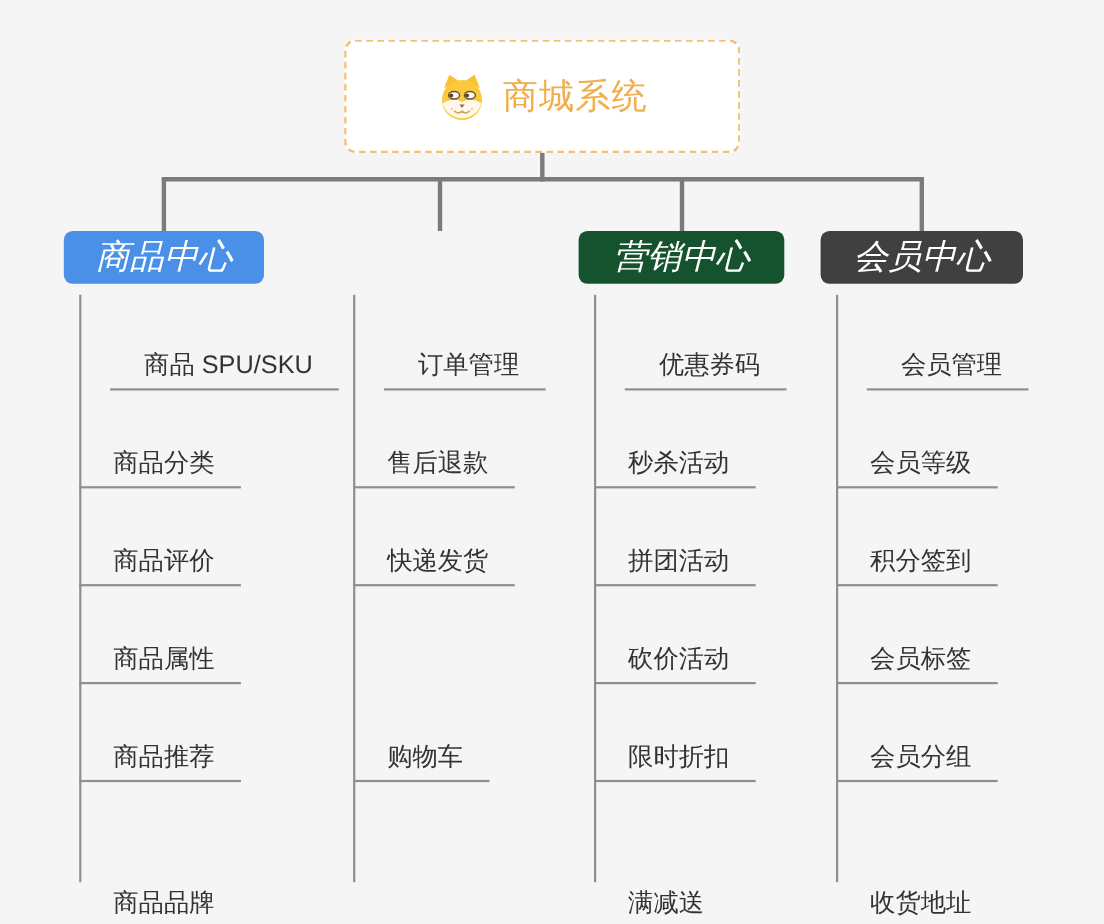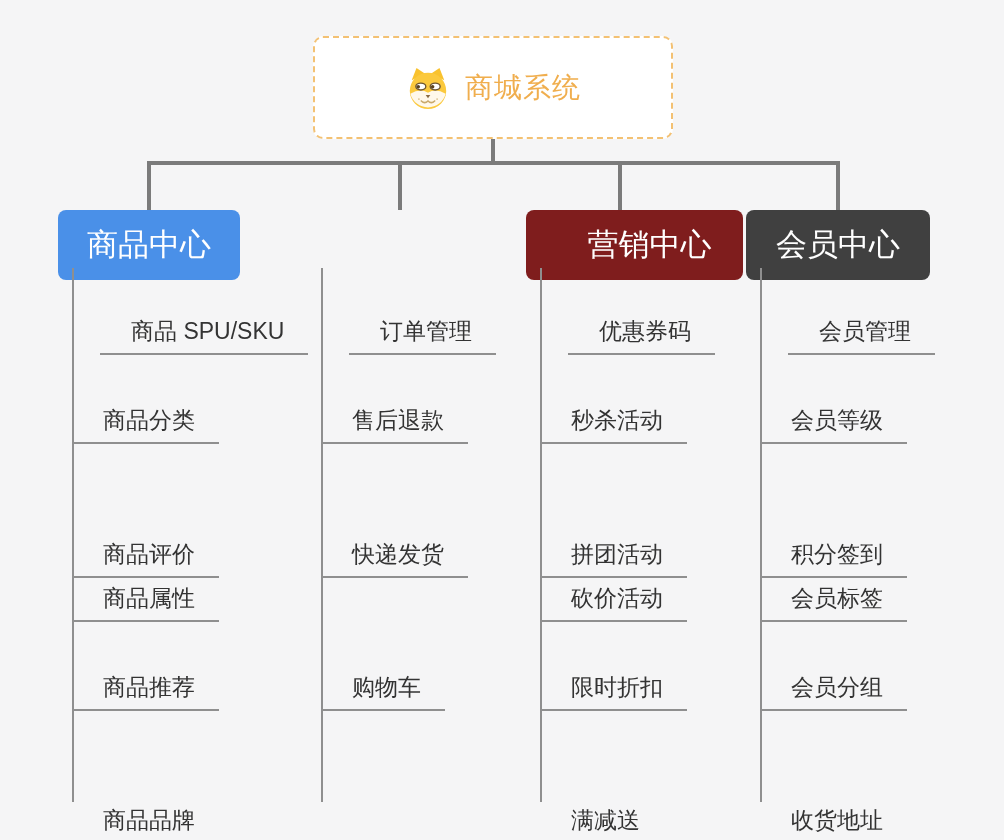--- a/index.html
+++ b/index.html
@@ -22,21 +22,21 @@
     box-sizing:border-box;
     background:#ffffff;
     border:2px dashed #f3c173;
     border-radius:10px;
     display:flex;align-items:center;justify-content:center;
     gap:14px;
     cursor:pointer;
   }
   .root-title{
     color:#f0ae4e;
-    font-size:28px;
+    font-size:32px;
     letter-spacing:1px;
     white-space:nowrap;
   }
   .root-icon{width:46px;height:46px;flex:0 0 auto;}
 
   
   .conn{position:absolute;background:#7b7b7b;}
   .conn-stub{left:491px;top:139px;width:4px;height:26px;}
   .conn-h{left:147px;top:161px;width:693px;height:4px;border-radius:2px;}
   .conn-drop{top:161px;width:4px;height:49px;}
@@ -47,27 +47,28 @@
 
   
   .branch{position:absolute;top:210px;height:600px;}
   .branch.b0{left:58px;width:246px;}
   .branch.b1{left:307px;width:230px;}
   .branch.b2{left:526px;width:230px;}
   .branch.b3{left:746px;width:230px;}
 
   .branch-header{
     position:absolute;left:0;top:0;
-    height:70px;
+    height:48px;
     border-radius:8px;
     color:#ffffff;
     font-size:31px;
     display:flex;align-items:center;justify-content:center;
     cursor:pointer;
     white-space:nowrap;
+    font-style:italic;
   }
   .b0 .branch-header{width:182px;}
   .b1 .branch-header{width:186px;}
   .b2 .branch-header{width:187px;}
   .b3 .branch-header{width:184px;}
 
   .trunk{
     position:absolute;
     left:14px;top:58px;
     width:2px;height:534px;
@@ -81,21 +82,21 @@
     line-height:32px;
     padding:0 24px 8px 31px;
     border-bottom:2px solid #8f8f8f;
     font-size:23px;
     color:#333333;
     white-space:nowrap;
     cursor:pointer;
   }
   .leaf.r0{top:105px;margin-left:28px;}
   .leaf.r1{top:194px;}
-  .leaf.r2{top:283px;margin-top:45px;}
+  .leaf.r2{top:283px;}
   .leaf.r3{top:372px;}
   .leaf.r4{top:461px;}
   .leaf.r5{top:550px;margin-top:44px;}
 </style>
 </head>
 <body>
 
 <div class="canvas">
 
   <div class="root-node">
@@ -142,21 +143,21 @@
 
   <div class="branch b1">
     <div class="trunk"></div>
     <div class="leaf r0">订单管理</div>
     <div class="leaf r1">售后退款</div>
     <div class="leaf r2">快递发货</div>
     <div class="leaf r4">购物车</div>
   </div>
 
   <div class="branch b2">
-    <div class="branch-header" style="background-color: #7f1d1d; padding-left: 30px;">营销中心</div>
+    <div class="branch-header" style="background-color: #14532d;">营销中心</div>
     <div class="trunk"></div>
     <div class="leaf r0">优惠券码</div>
     <div class="leaf r1">秒杀活动</div>
     <div class="leaf r2">拼团活动</div>
     <div class="leaf r3">砍价活动</div>
     <div class="leaf r4">限时折扣</div>
     <div class="leaf r5">满减送</div>
   </div>
 
   <div class="branch b3">

